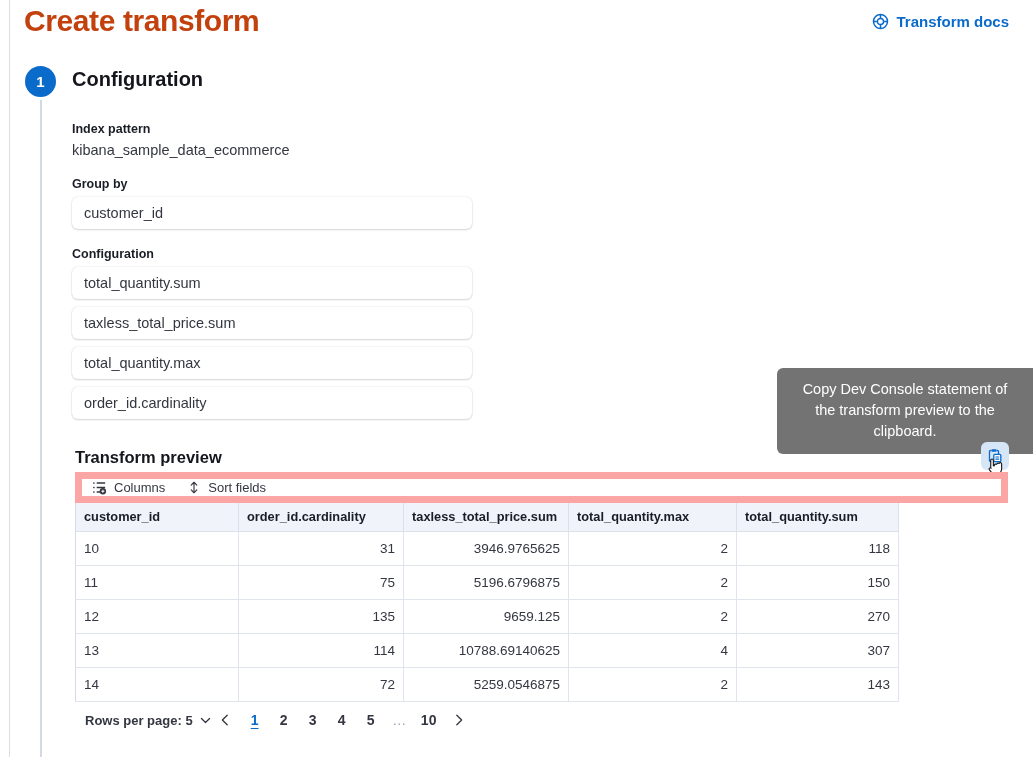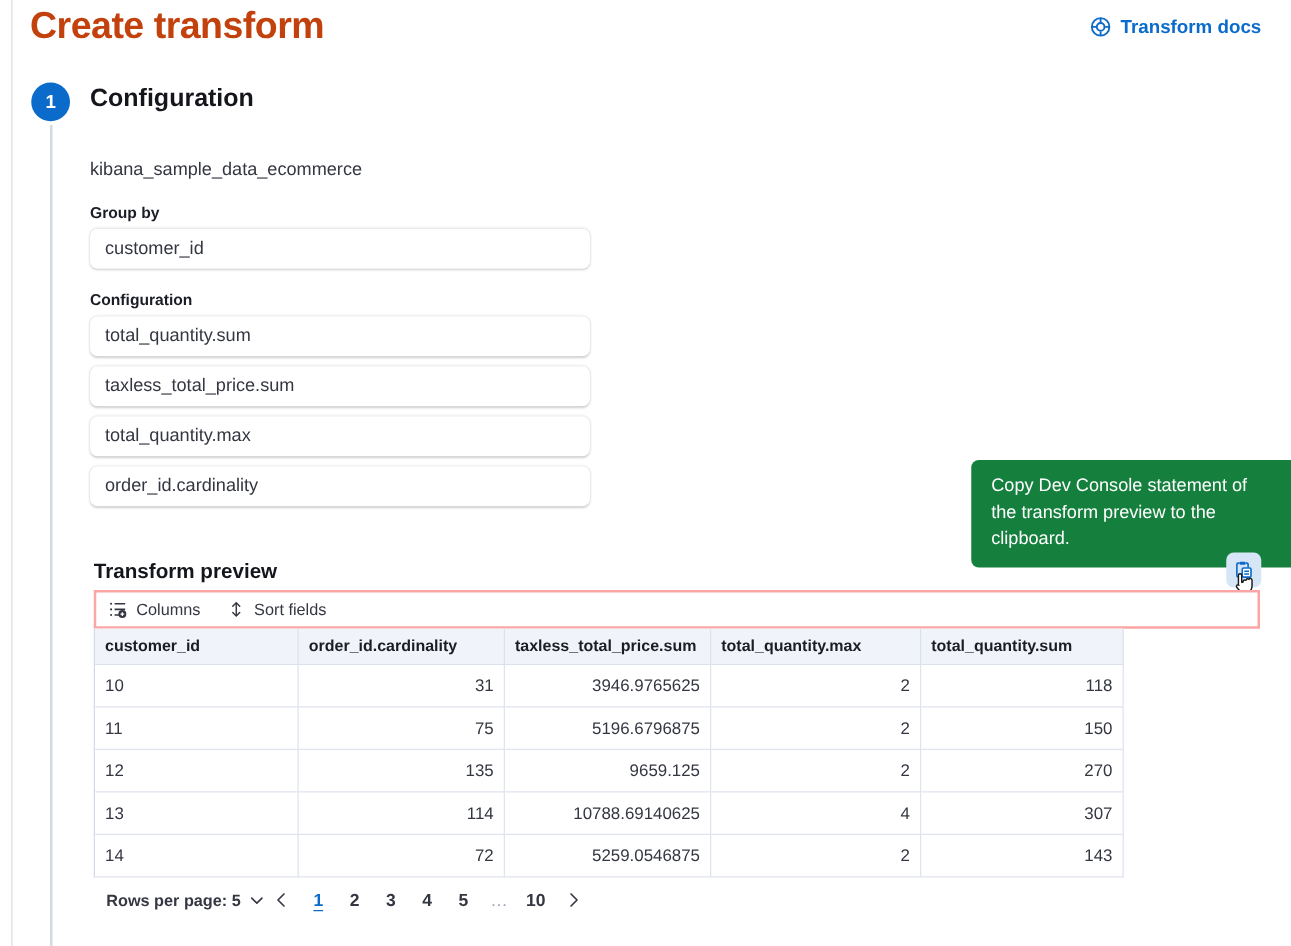--- a/index.html
+++ b/index.html
@@ -25,33 +25,33 @@
   .form { position:absolute; left:72px; top:122px; width:401px; }
   .form-label { font-size:12.5px; font-weight:700; color:#1a1d26; }
   .form-value { font-size:14.5px; color:#343741; margin-top:6px; }
   .mt-lg { margin-top:19px; }
   .chip-list { margin-top:6px; }
   .chip { width:400px; height:32px; background:#fff; border-radius:6px; margin-bottom:8px;
     box-shadow:0 1px 2px rgba(0,0,0,0.14), 0 0 2px rgba(152,162,179,0.35);
     font-size:14.5px; color:#343741; line-height:32px; padding:0 12px; cursor:pointer; }
 
   
-  .tooltip { position:absolute; right:0; top:368px; width:256px; background:#15803d; color:#ffffff;
-    border-radius:6px 0 0 6px; padding:11px 16px 12px; font-size:14.5px; line-height:21px; }
+  .tooltip { position:absolute; right:0; top:368px; width:256px; background:#737373; color:#ffffff;
+    border-radius:6px 0 0 6px; padding:11px 16px 12px; font-size:14.5px; line-height:21px;text-align:center; }
   .tooltip-arrow { position:absolute; bottom:-5px; right:31px; width:11px; height:11px; background:#2b2d33; transform:rotate(45deg); }
 
   
   .copy-btn { position:absolute; left:981px; top:442px; width:28px; height:28px; border-radius:6px;
     background:#d6e6f6; display:flex; align-items:center; justify-content:center; cursor:pointer; }
   .cursor { position:absolute; left:984px; top:456px; }
 
   
   .preview-title { position:absolute; left:75px; top:448px; font-size:16.5px; font-weight:700; color:#14161c; }
   .grid-wrap { position:absolute; left:75px; top:472px; width:933px; }
-  .grid-toolbar { height:31px; border:2px solid #fca5a5; background:#fff; display:flex; align-items:center; padding-left:10px; gap:22px; }
+  .grid-toolbar { height:31px; border:7px solid #fca5a5; background:#fff; display:flex; align-items:center; padding-left:10px; gap:22px; }
   .toolbar-btn { display:flex; align-items:center; gap:7px; font-size:13px; color:#343741; cursor:pointer; }
 
   table.preview-table { border-collapse:collapse; table-layout:fixed; width:823px; background:#fff; }
   .preview-table th { background:#f0f3fa; border:1px solid #dbe1ec; border-top:none; text-align:left;
     font-size:12.8px; font-weight:700; color:#1a1d26; padding:6px 8px; height:28px; }
   .preview-table td { border:1px solid #dfe4ee; font-size:13.5px; color:#343741; padding:8px; height:34px; background:#fff; }
   .preview-table td.num { text-align:right; }
   .preview-table th:first-child, .preview-table td:first-child { border-left:1px solid #d3dae6; }
 
   
@@ -79,20 +79,21 @@
     </svg>
   </span>
   <span>Transform docs</span>
 </a>
 
 <div class="step-connector"></div>
 <div class="step-circle">1</div>
 <h2 class="step-title">Configuration</h2>
 
 <div class="form">
+  <div class="form-label">Index pattern</div>
   <div class="form-value">kibana_sample_data_ecommerce</div>
 
   <div class="form-label mt-lg">Group by</div>
   <div class="chip-list">
 
   <div class="chip">customer_id</div>
     </div>
 
   <div class="form-label mt-lg" style="margin-top:18px">Configuration</div>
   <div class="chip-list">

